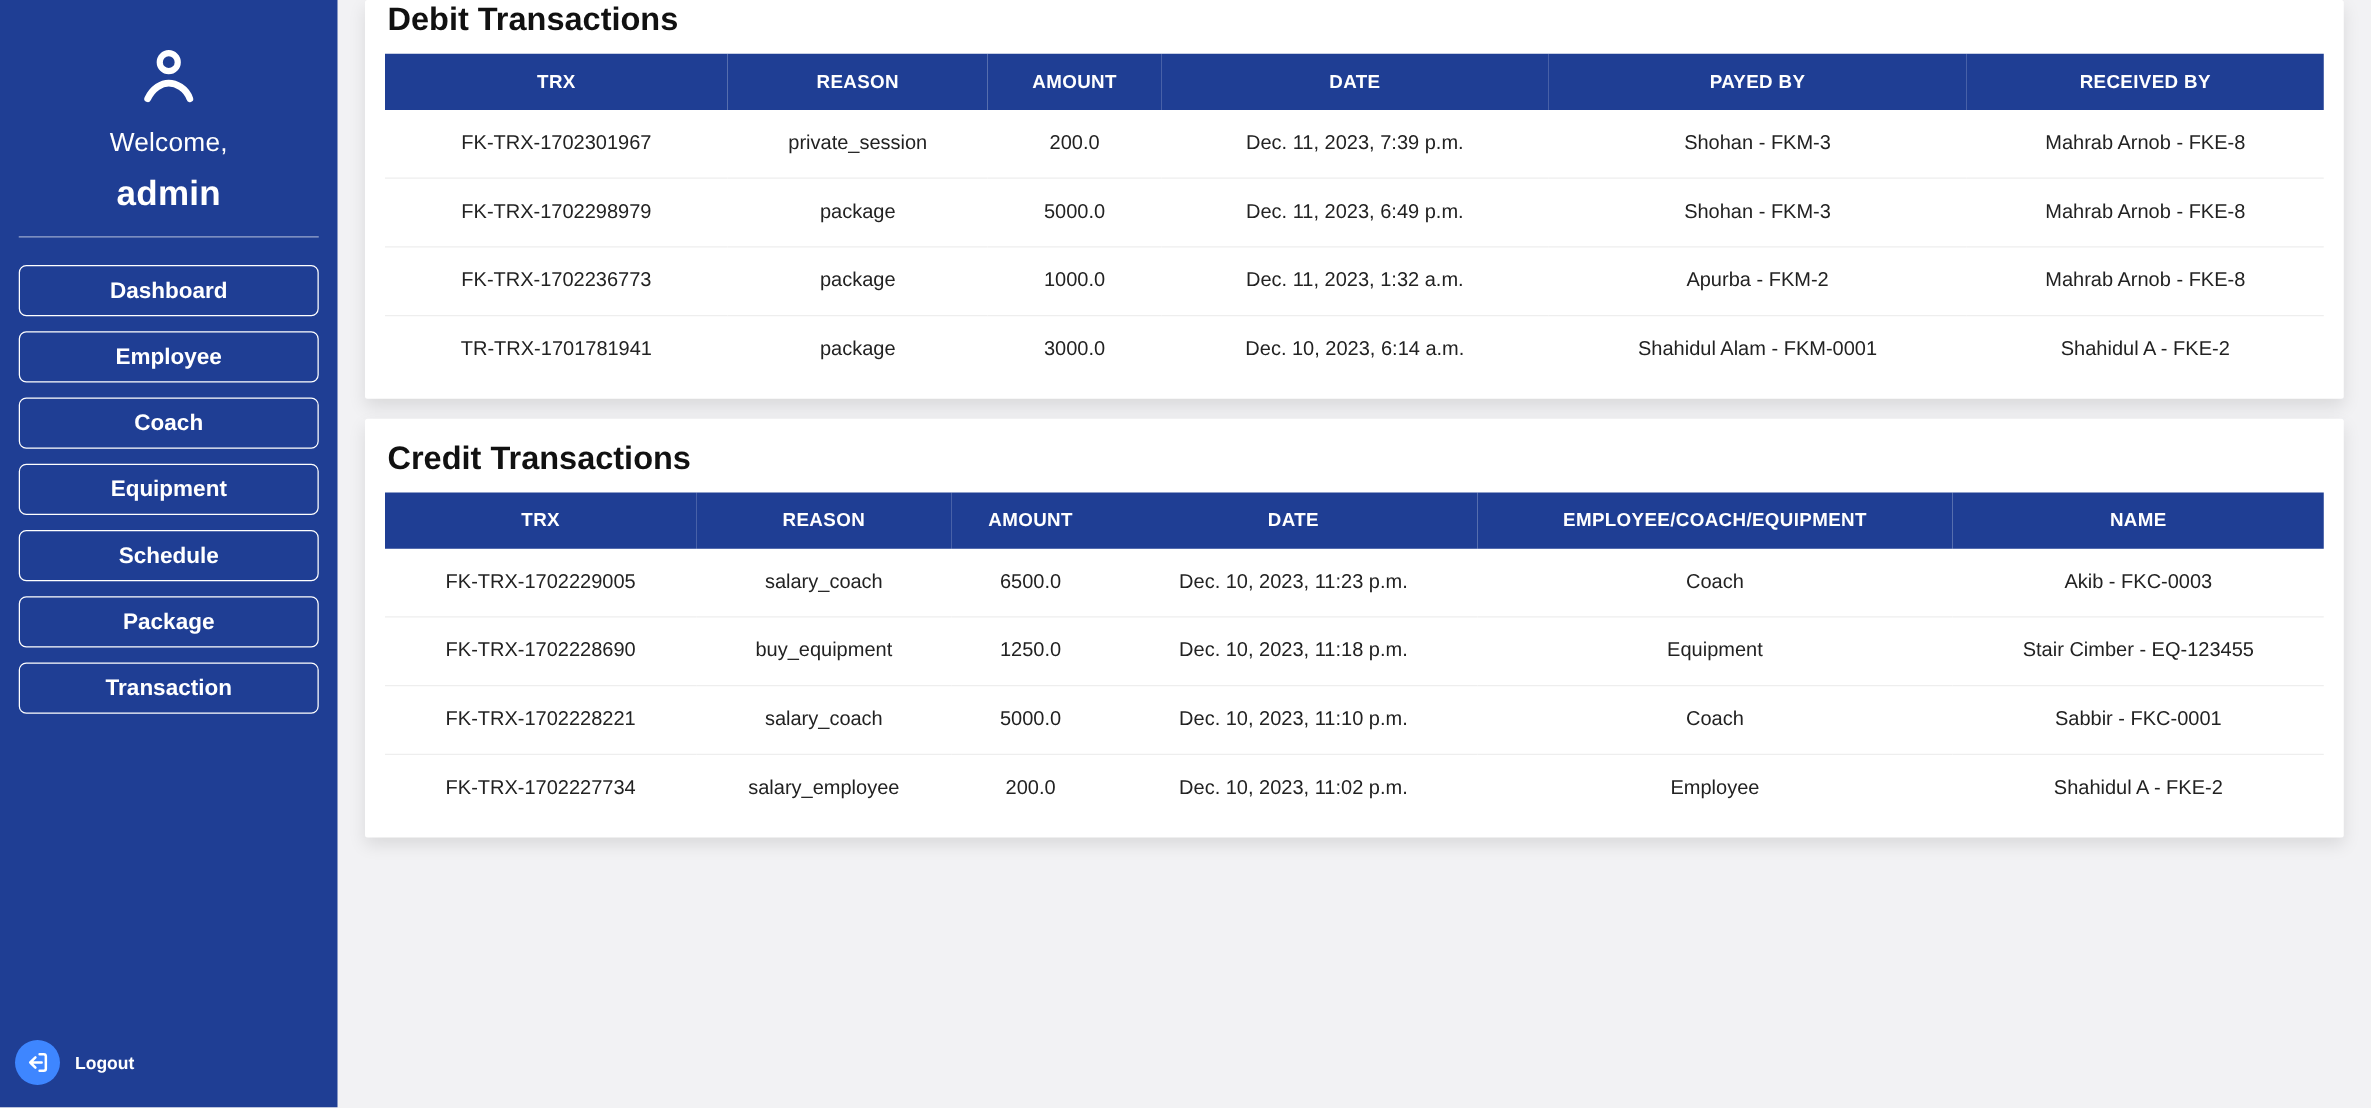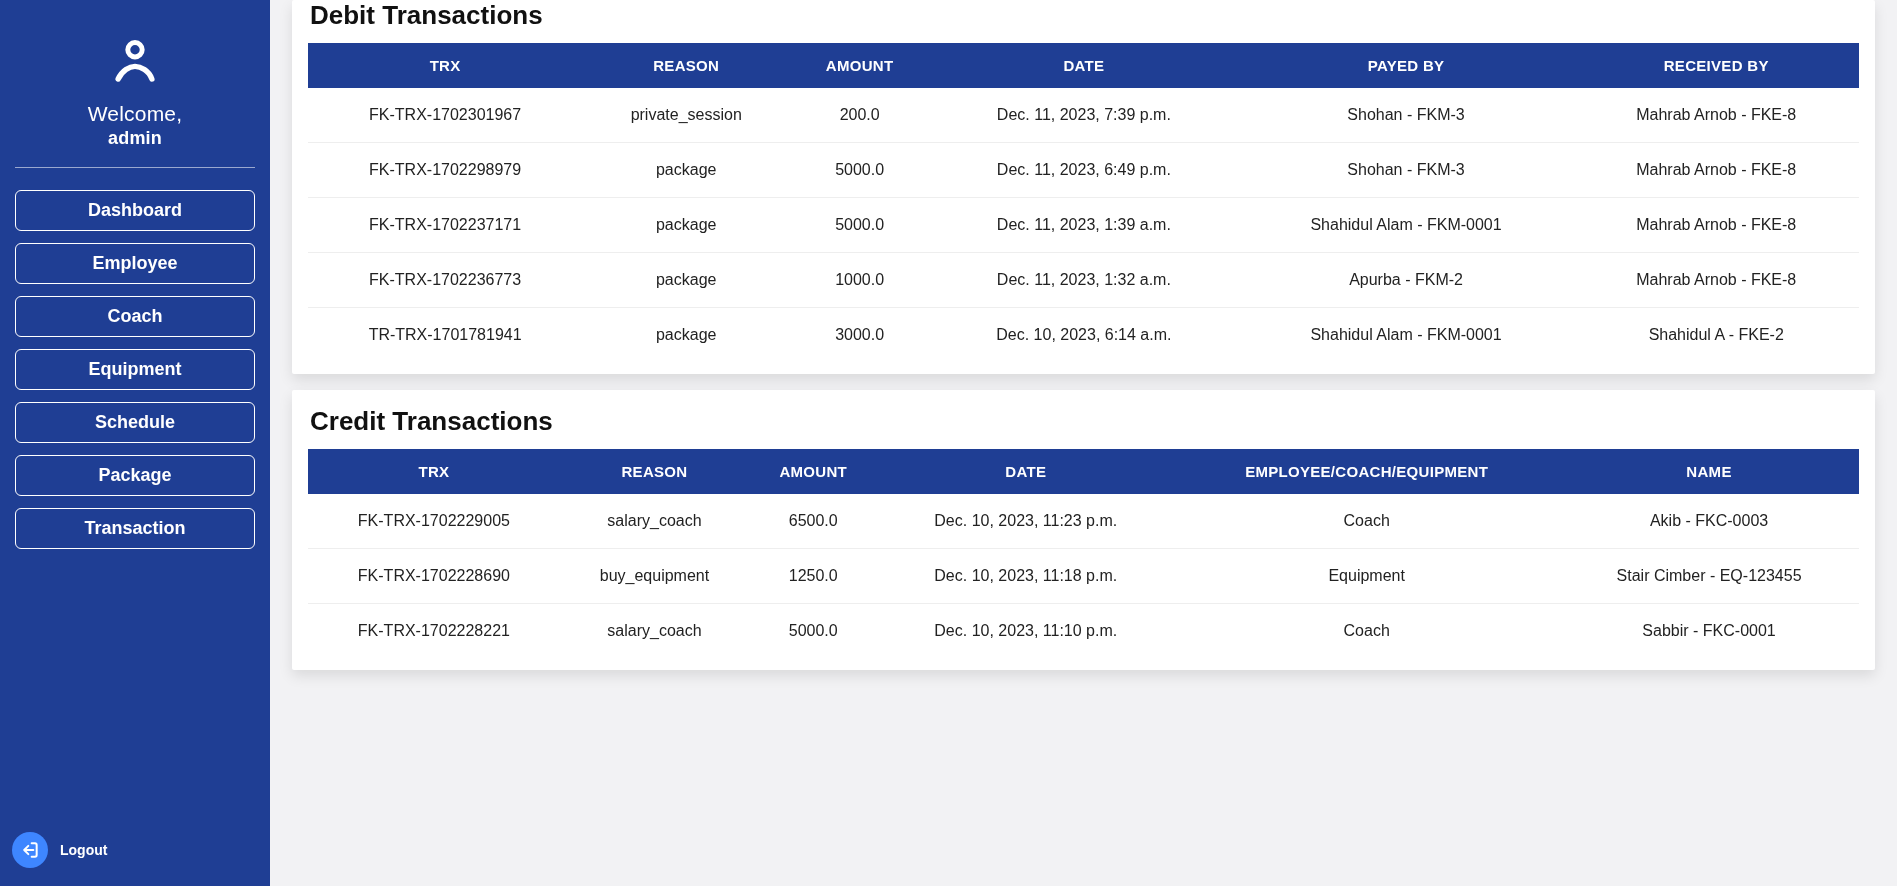--- a/index.html
+++ b/index.html
@@ -2,21 +2,21 @@
 <html><head>
   <meta charset="utf-8">
   <style>
     * { box-sizing: border-box; margin: 0; padding: 0; }
     body { font-family: "Segoe UI", Arial, sans-serif; background: #f2f2f4; color: #333; display: flex; min-height: 100vh; overflow-x: hidden; }
     .sidebar { width: 270px; background: #1f3e94; color: #fff; display: flex; flex-direction: column; align-items: center; padding: 28px 10px; position: relative; }
     .avatar { margin-top: 6px; text-align: center; }
     .avatar svg { width: 54px; height: 54px; }
     .welcome { margin-top: 10px; text-align: center; font-size: 21px; letter-spacing: .2px; }
     .welcome .line1 { display: block; font-weight: 400; }
-    .welcome .uname { display: block; font-weight: 700; font-size: 18px; margin-top: 2px; }
+    .welcome .uname { display: block; font-weight: 700; font-size: 28px; margin-top: 12px; }
     .sep { width: 240px; height: 1px; background: rgba(255,255,255,.55); margin: 18px 0 22px; }
     .nav { width: 240px; display: flex; flex-direction: column; gap: 12px; }
     .nav-btn { display:block; text-align:center; border:1px solid #fff; color:#fff; background:transparent; border-radius:6px; padding:9px 8px; font-size:18px; font-weight:600; cursor:pointer; }
     .logout { position:absolute; left:12px; bottom:18px; display:flex; align-items:center; gap:12px; cursor:pointer; }
     .logout .circ { width:36px; height:36px; border-radius:50%; background:#3e86ff; display:flex; align-items:center; justify-content:center; }
     .logout .circ svg { width:20px; height:20px; }
     .logout .lbl { font-size:14px; font-weight:600; color:#fff; }
 
     .content { flex:1; padding:0 22px 28px 22px; }
     .card { background:#fff; border-radius:2px; box-shadow: 0 6px 14px rgba(0,0,0,.10); padding:14px 16px 12px; margin-top:16px; }
@@ -92,28 +92,20 @@
           </tr>
           <tr>
             <td>FK-TRX-1702298979</td>
             <td>package</td>
             <td>5000.0</td>
             <td>Dec. 11, 2023, 6:49 p.m.</td>
             <td>Shohan - FKM-3</td>
             <td>Mahrab Arnob - FKE-8</td>
           </tr>
           <tr>
-            <td>FK-TRX-1702237171</td>
-            <td>package</td>
-            <td>5000.0</td>
-            <td>Dec. 11, 2023, 1:39 a.m.</td>
-            <td>Shahidul Alam - FKM-0001</td>
-            <td>Mahrab Arnob - FKE-8</td>
-          </tr>
-          <tr>
             <td>FK-TRX-1702236773</td>
             <td>package</td>
             <td>1000.0</td>
             <td>Dec. 11, 2023, 1:32 a.m.</td>
             <td>Apurba - FKM-2</td>
             <td>Mahrab Arnob - FKE-8</td>
           </tr>
           <tr>
             <td>TR-TRX-1701781941</td>
             <td>package</td>
@@ -157,17 +149,25 @@
             <td>Stair Cimber - EQ-123455</td>
           </tr>
           <tr>
             <td>FK-TRX-1702228221</td>
             <td>salary_coach</td>
             <td>5000.0</td>
             <td>Dec. 10, 2023, 11:10 p.m.</td>
             <td>Coach</td>
             <td>Sabbir - FKC-0001</td>
           </tr>
+          <tr>
+            <td>FK-TRX-1702227734</td>
+            <td>salary_employee</td>
+            <td>200.0</td>
+            <td>Dec. 10, 2023, 11:02 p.m.</td>
+            <td>Employee</td>
+            <td>Shahidul A - FKE-2</td>
+          </tr>
         </tbody>
     </table>
   </section>
 
 </main>
 
 </body></html>

